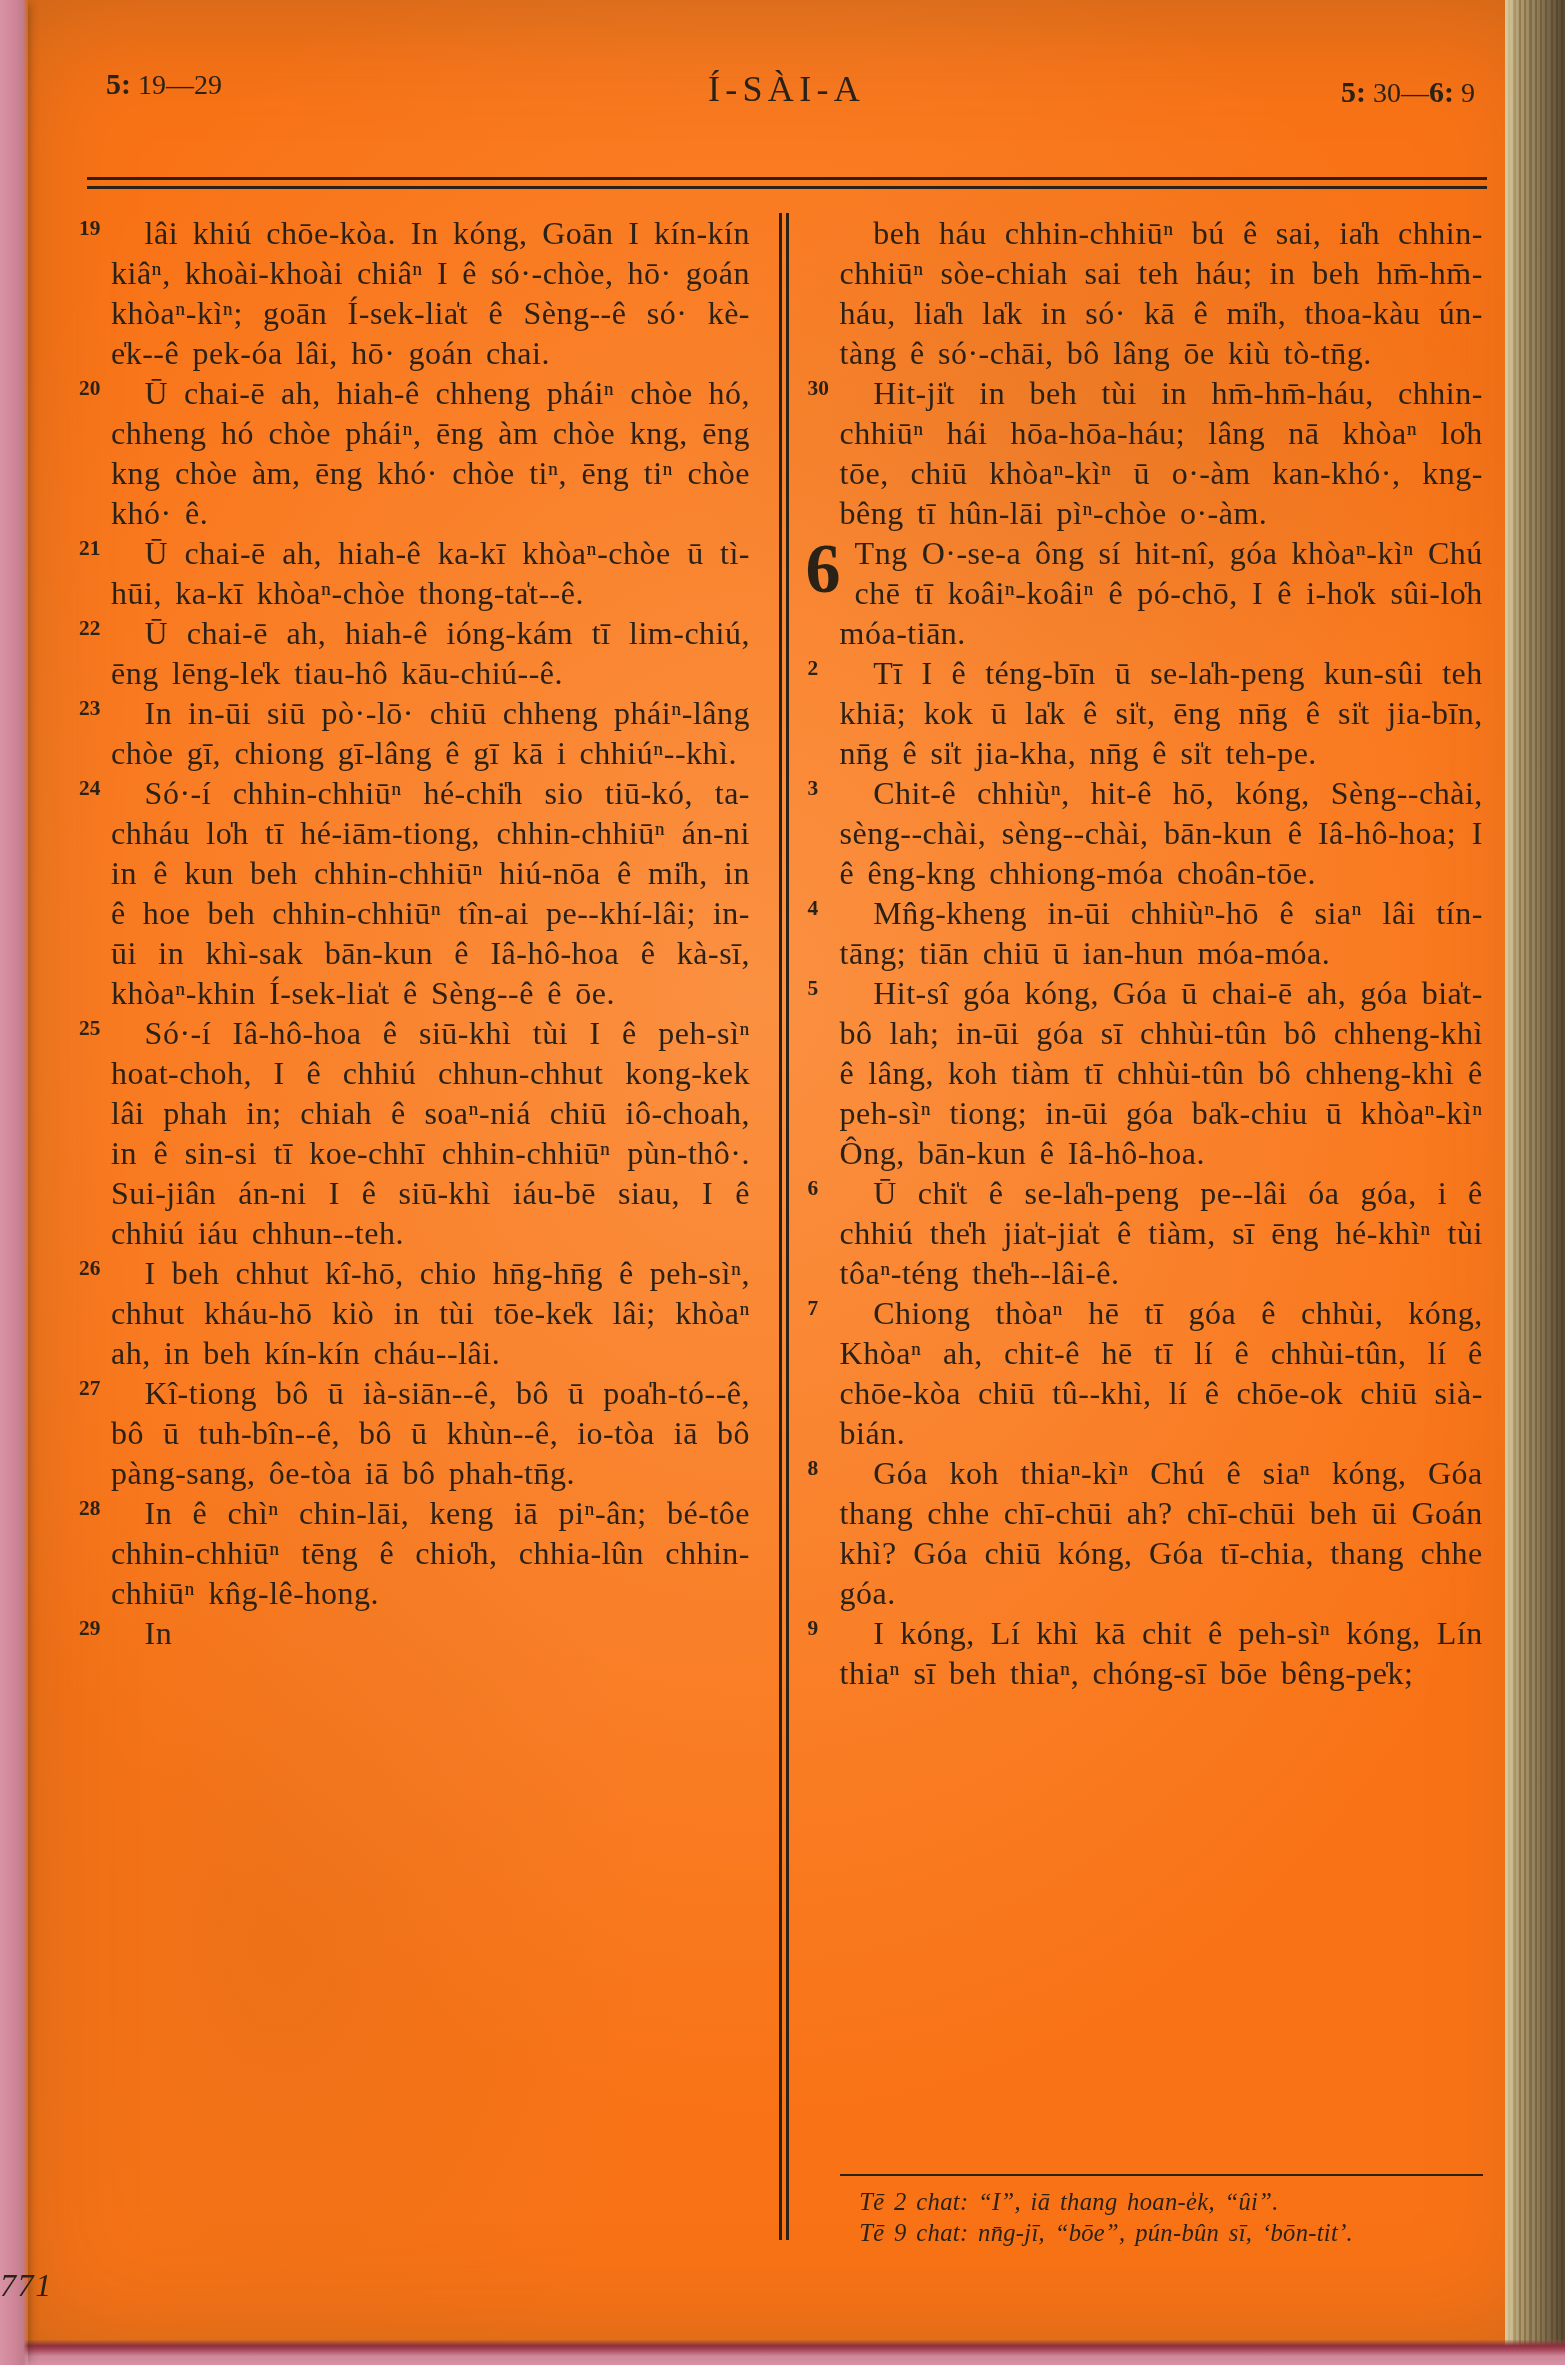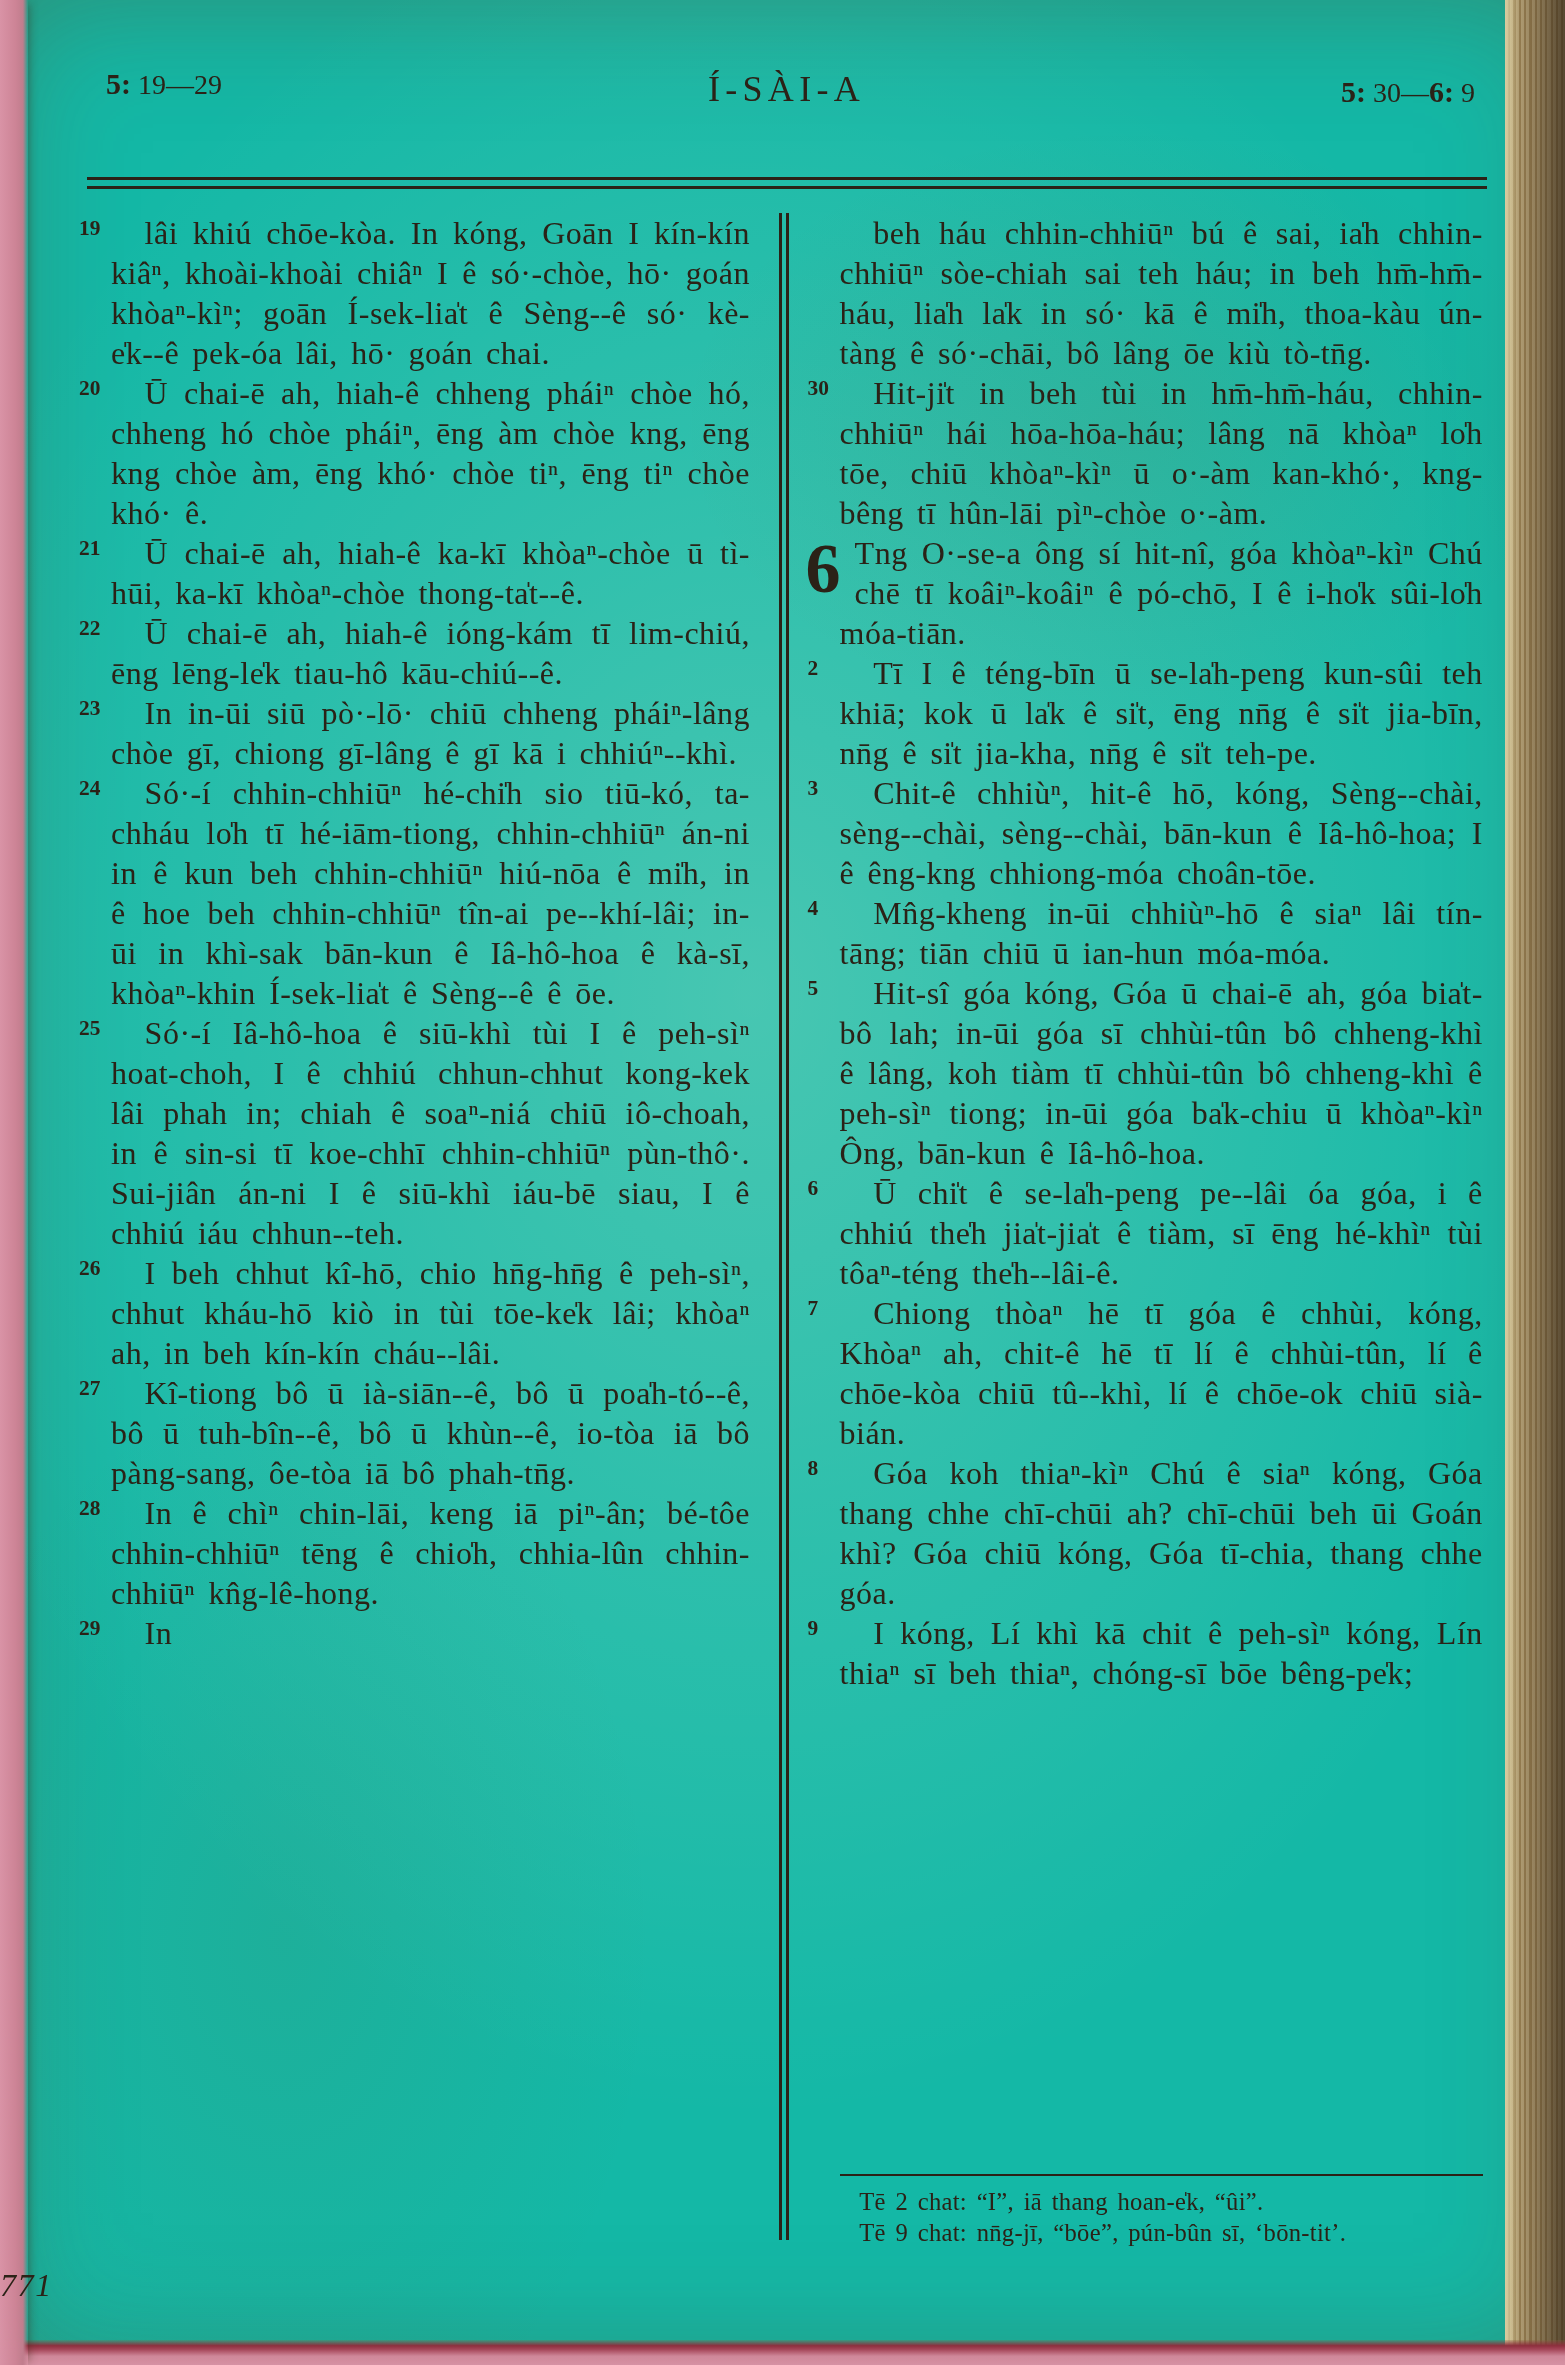--- a/index.html
+++ b/index.html
@@ -3,21 +3,21 @@
 <meta charset="utf-8">
 <style>
   html,body{margin:0;padding:0;}
   body{
     width:1566px;height:2366px;position:relative;overflow:hidden;
     background:#3a2f20;
     font-family:"Liberation Serif","DejaVu Serif",serif;
   }
   .book{
     position:absolute;inset:0;
-    background:#14b8a6;
+    background:#f97316;
     box-shadow:inset 0 0 128px rgba(92,70,38,0.38);
   }
   .book::before{
     content:"";position:absolute;inset:0;pointer-events:none;
     background:
       radial-gradient(641px 427px at 72% 18%, rgba(120,90,40,0.10), transparent 70%),
       radial-gradient(534px 801px at 18% 82%, rgba(120,90,40,0.09), transparent 70%),
       radial-gradient(1121px 1442px at 48% 42%, rgba(255,250,220,0.22), transparent 78%);
   }
   .edge-left{
@@ -69,21 +69,21 @@
   .chnum{
     float:left;font-size:70px;line-height:56px;font-weight:700;
     margin:7.5px 14px 0 -34px;letter-spacing:0;
   }
   .footnotes{margin-top:auto;padding-top:6.4px;}
   .fn-rule{border-top:2.1px solid #2b2217;margin-bottom:9.6px;}
   #col-left .fn-rule{width:248px;}
   #col-right .fn-rule{width:100%;}
   .fn{
     margin:0;font-size:24.6px;line-height:31px;text-align:justify;
-    letter-spacing:0.3px;word-spacing:3.2px;text-indent:0.8em;
+    letter-spacing:0.3px;word-spacing:3.2px;text-indent:0.8em;font-style:italic;
   }
   .page-number{
     position:absolute;bottom:62px;left:0;right:0;
     font-size:32px;letter-spacing:1.6px;color:#2b2217;z-index:11;font-style:italic;
   }
 </style>
 </head>
 <body>
 
 <div class="book">

